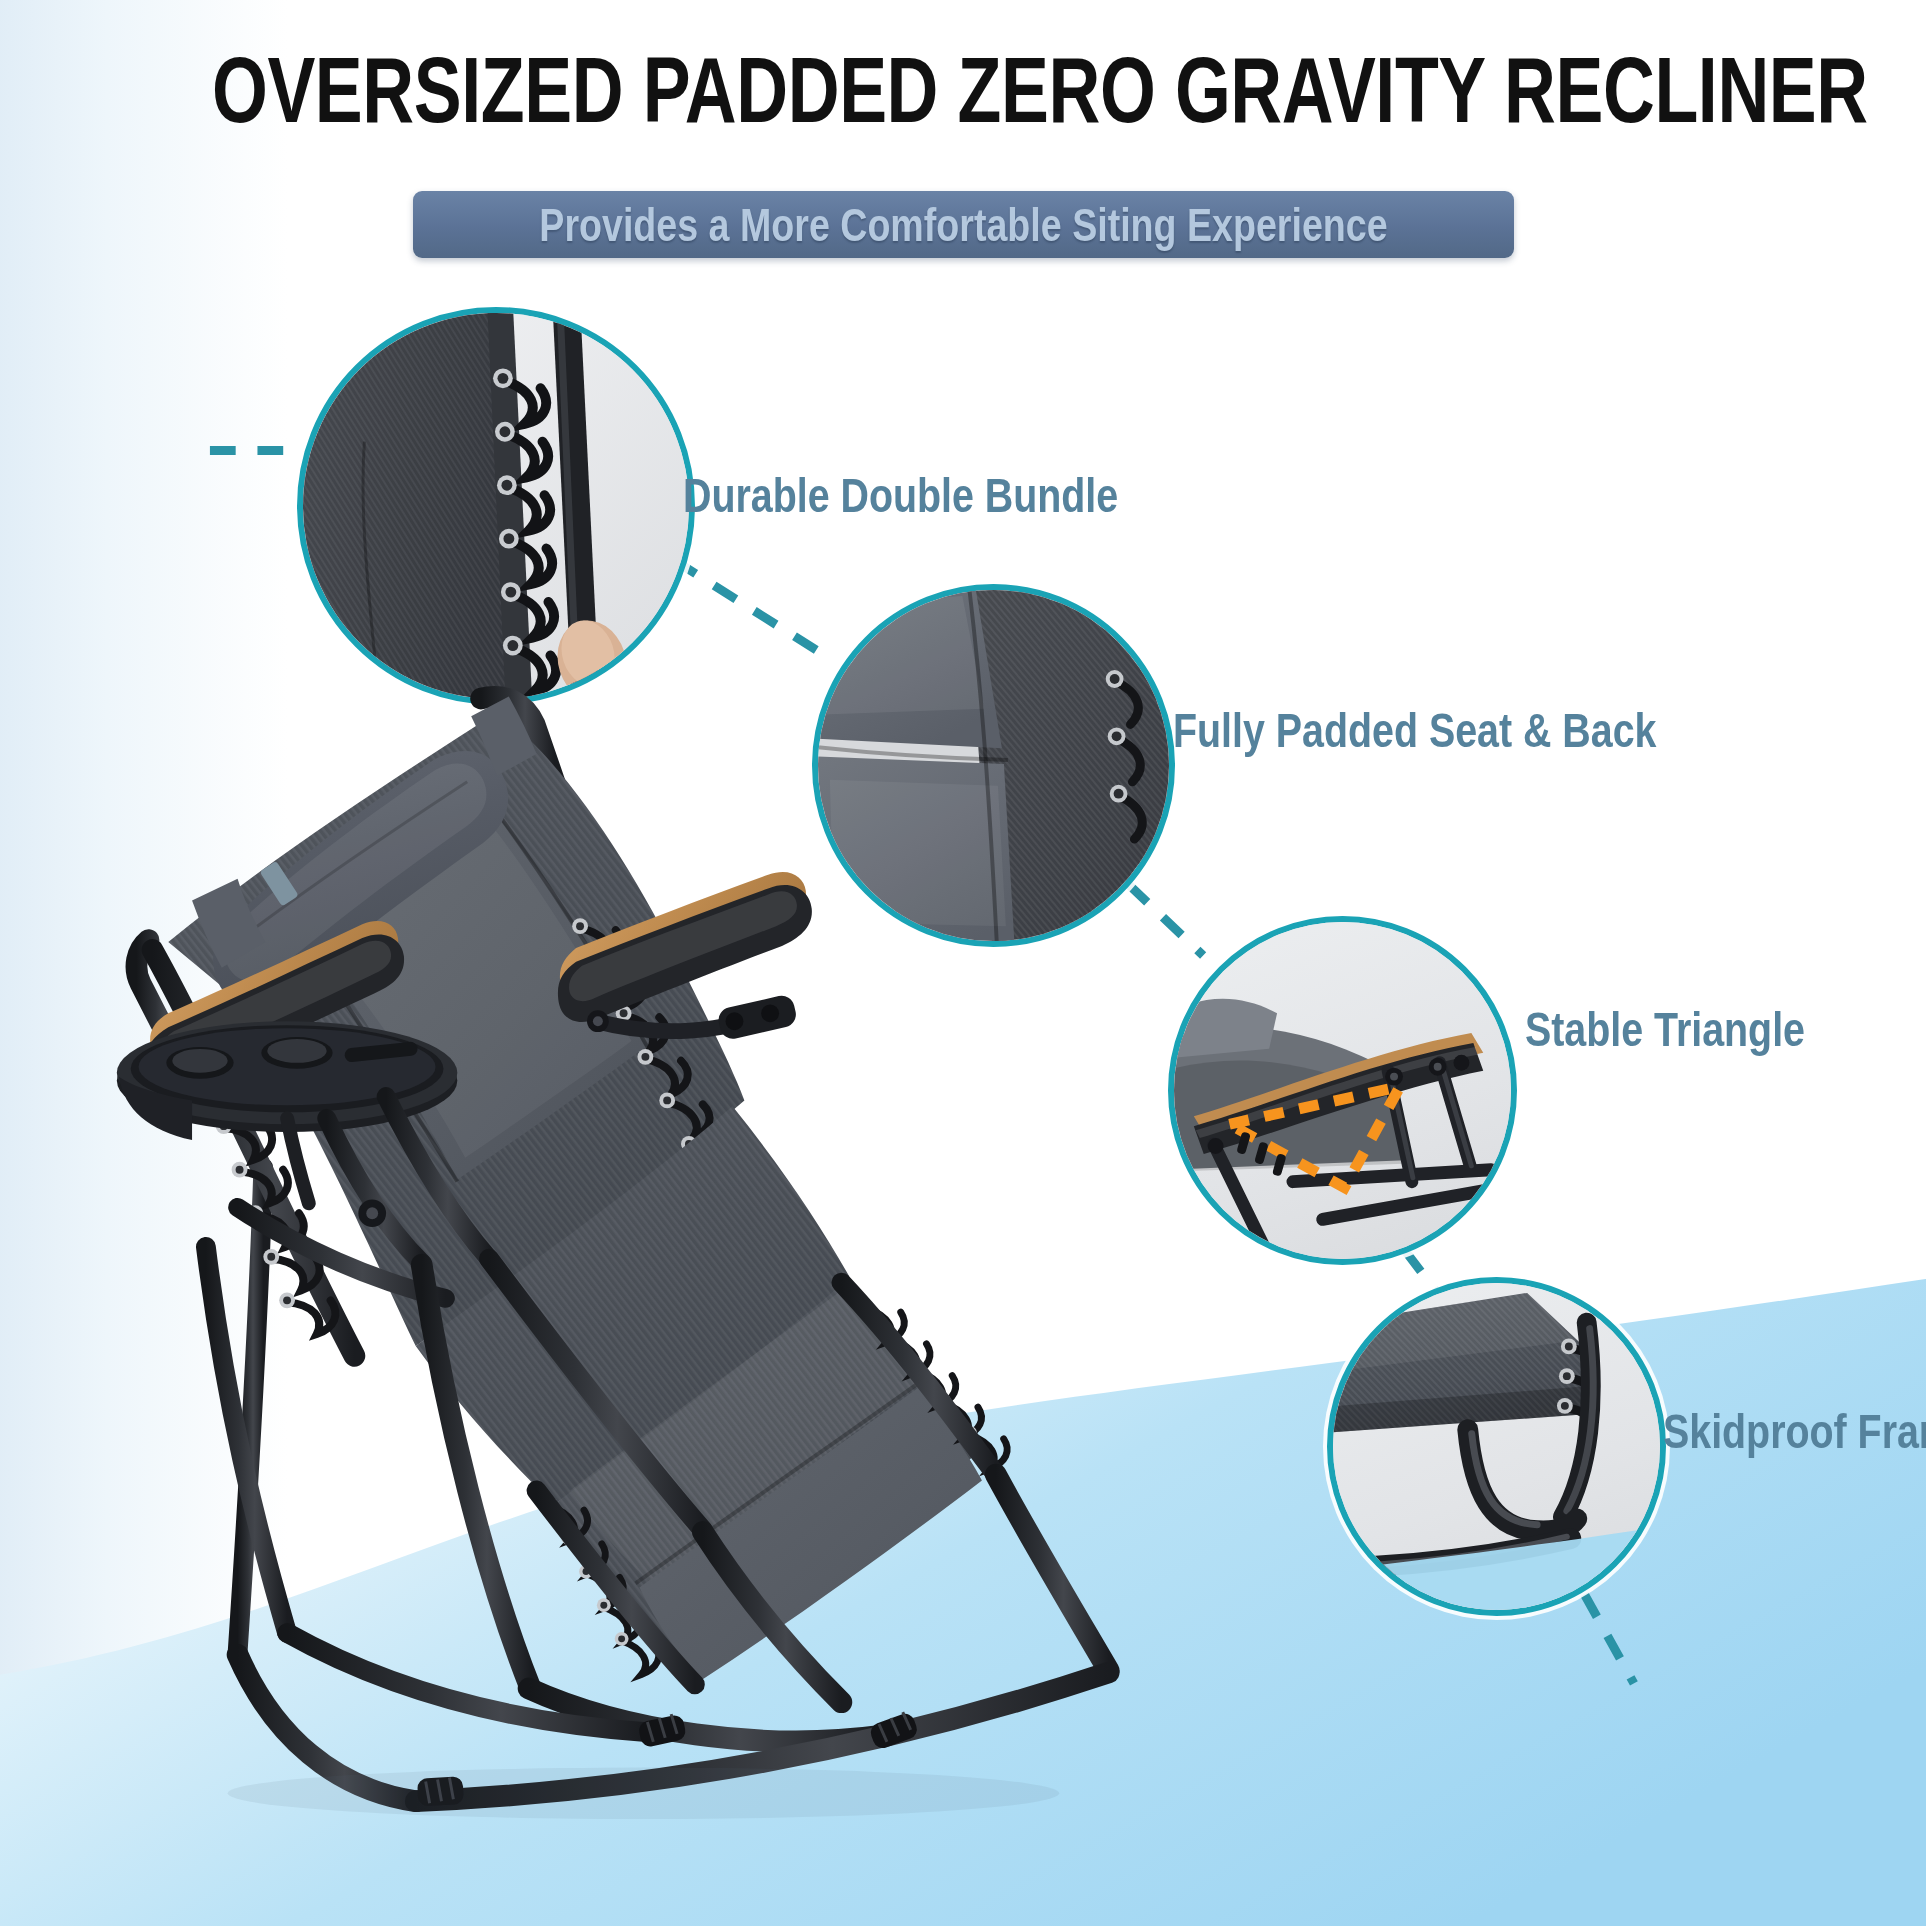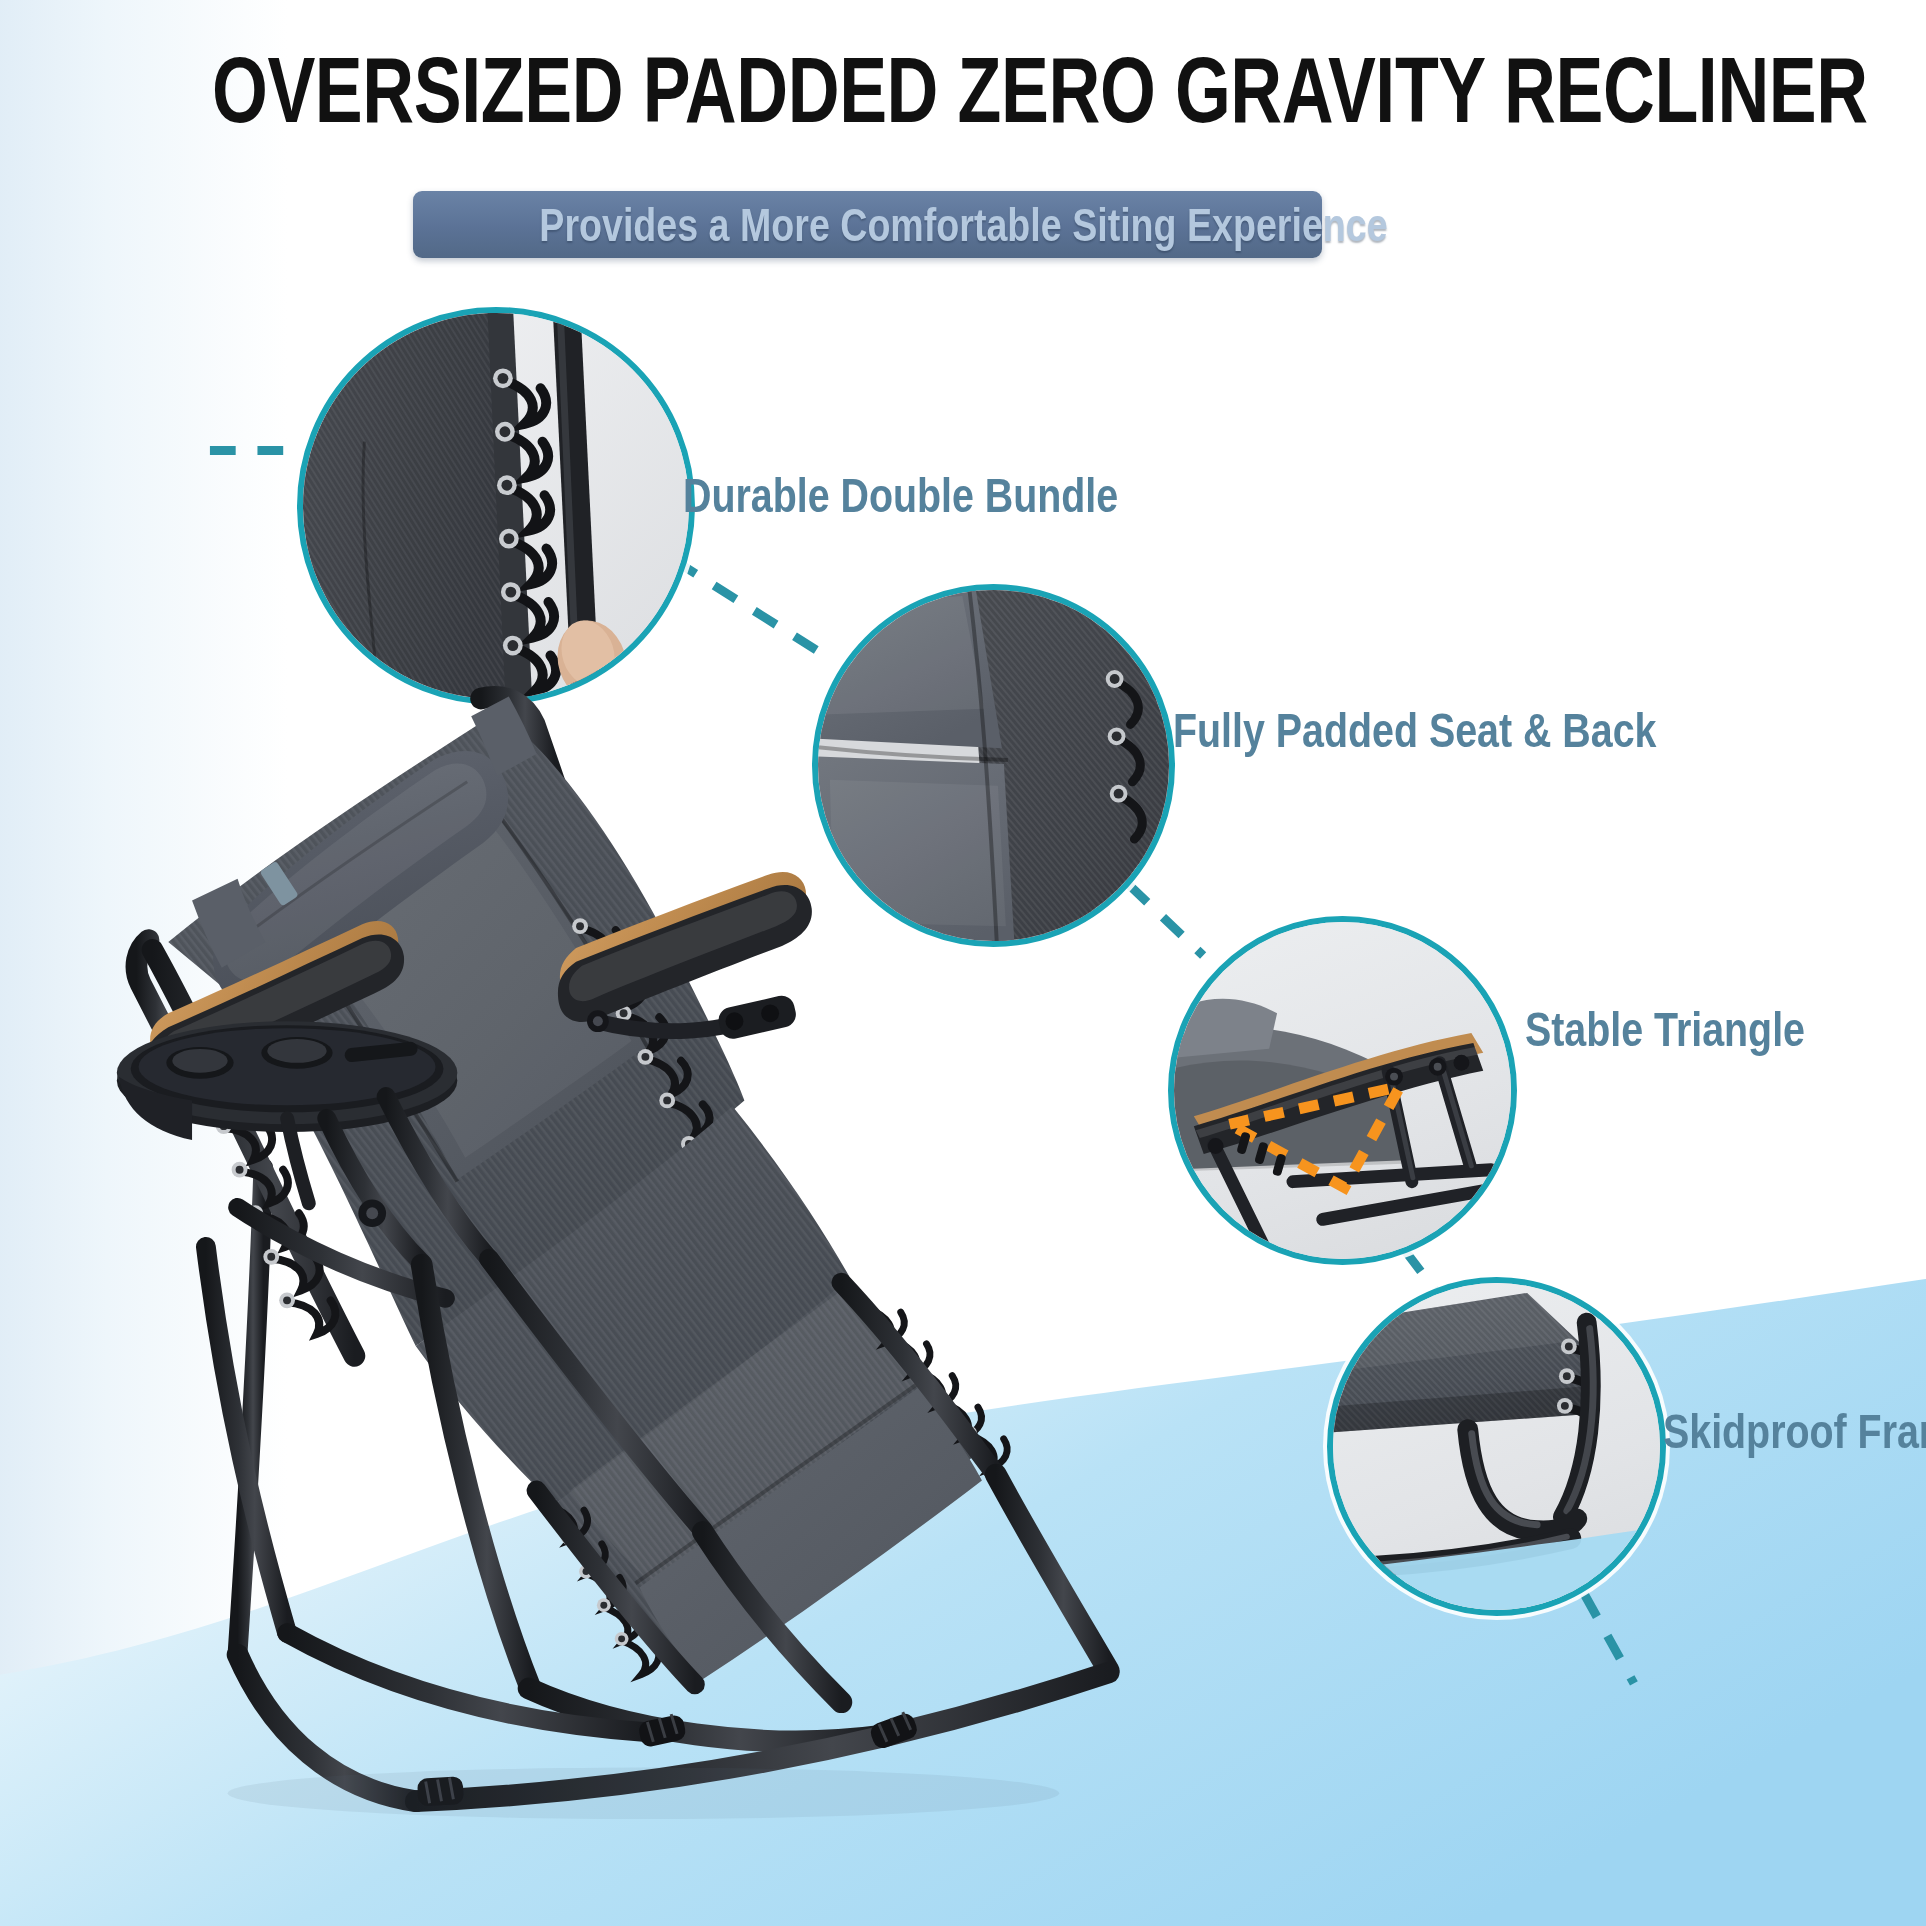--- a/index.html
+++ b/index.html
@@ -21,21 +21,21 @@
   
   .title{
     position:absolute;left:0;top:44px;width:1927px;text-align:center;
     font-family:"Liberation Sans",sans-serif;
     font-weight:700;font-size:92px;line-height:1.0;letter-spacing:-0.5px;
     color:#111111;
     transform:scaleX(0.78);transform-origin:50% 50%;
     white-space:nowrap;
   }
   .subtitle-band{
-    position:absolute;left:413px;top:191px;width:909px;height:67px;
+    position:absolute;left:413px;top:191px;width:1101px;height:67px;
     background:linear-gradient(180deg,#6a83a6 0%,#5b7296 55%,#526987 100%);
     border-radius:9px;
     box-shadow:0 3px 6px rgba(40,60,90,.28);
   }
   .subtitle-text{
     position:absolute;left:0;top:0;width:1101px;height:67px;
     display:flex;align-items:center;justify-content:center;
     font-weight:700;font-size:47px;color:#b4c8de;
     transform:scaleX(0.80);transform-origin:50% 50%;
     white-space:nowrap;

